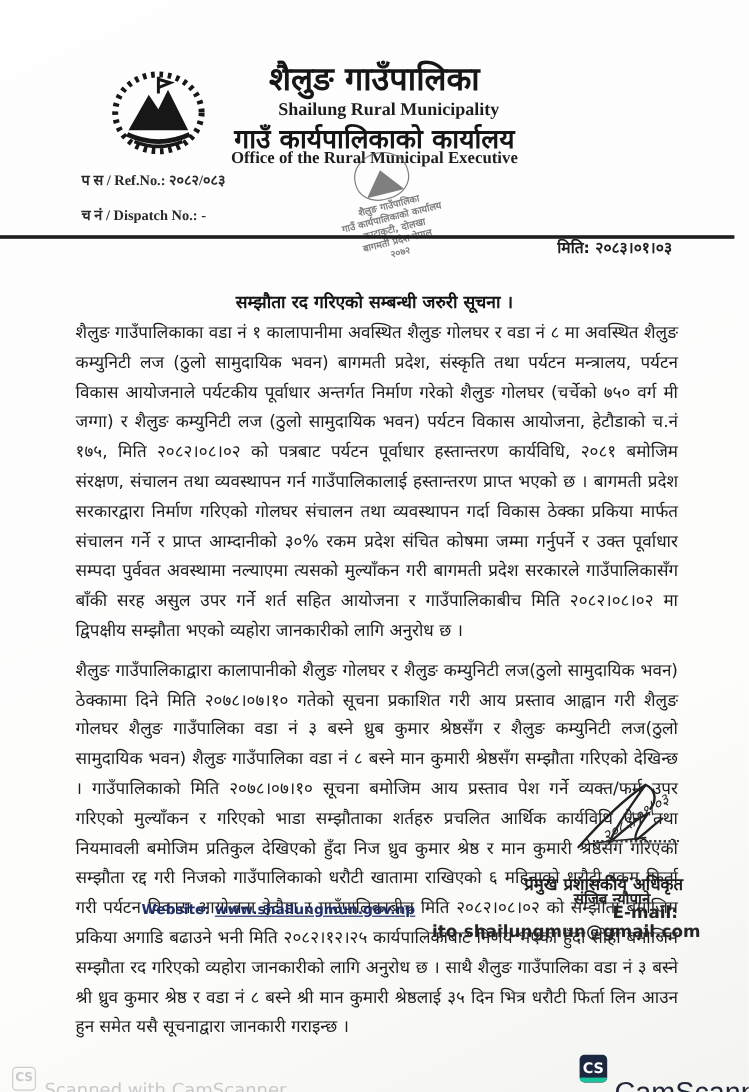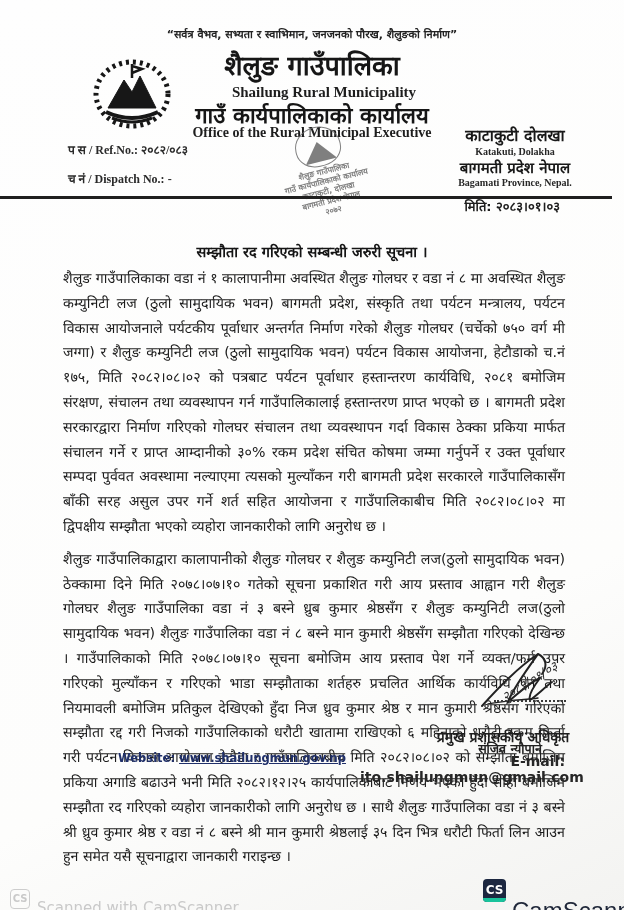--- a/index.html
+++ b/index.html
@@ -69,21 +69,20 @@
   .watermark { position:absolute; left:10px; top:880px; display:flex; align-items:center; gap:7px; }
   .wm-badge { width:20px; height:20px; border:1.5px solid #cdcdcd; border-radius:4px; color:#c9c9c9;
               display:flex; align-items:center; justify-content:center; font-size:10px; font-weight:bold; }
   .wm-text { font-size:15px; color:#c9c9c9;margin-top:19px; }
 </style>
 </head>
 <body>
 
 <div class="page">
 
-  <div class="motto">“सर्वत्र वैभव, सभ्यता र स्वाभिमान, जनजनको पौरख, शैलुङको निर्माण”</div>
 
   <svg class="emblem" viewBox="0 0 88 80">
     <g fill="none" stroke="#171717">
       <ellipse cx="44" cy="42" rx="36" ry="32" stroke-width="5" stroke-dasharray="3 4"></ellipse>
       <path d="M20 56 L36 28 L44 40 L52 24 L68 56 Z" fill="#171717"></path>
       <path d="M44 12 L44 26 M44 14 L54 17 L44 21" stroke-width="2.5"></path>
       <path d="M18 60 Q44 72 70 60" stroke-width="4"></path>
       <path d="M24 66 Q44 74 64 66" stroke-width="3"></path>
     </g>
   </svg>
@@ -97,26 +96,20 @@
     <div class="row">
       <span>प स / Ref.No.:</span>
       <span>२०८२/०८३</span>
     </div>
     <div class="row">
       <span>च नं / Dispatch No.:</span>
       <span>-</span>
     </div>
   </div>
 
-  <div class="addr">
-    <div class="np">काटाकुटी दोलखा</div>
-    <div class="en">Katakuti, Dolakha</div>
-    <div class="np2">बागमती प्रदेश नेपाल</div>
-    <div class="en">Bagamati Province, Nepal.</div>
-  </div>
 
   <div class="stamp">
     <div class="seal-top"></div>
     <div class="ln">शैलुङ गाउँपालिका</div>
     <div class="ln">गाउँ कार्यपालिकाको कार्यालय</div>
     <div class="ln">काटाकुटी, दोलखा</div>
     <div class="ln">बागमती प्रदेश नेपाल</div>
     <div class="ln">२०७२</div>
   </div>
 

